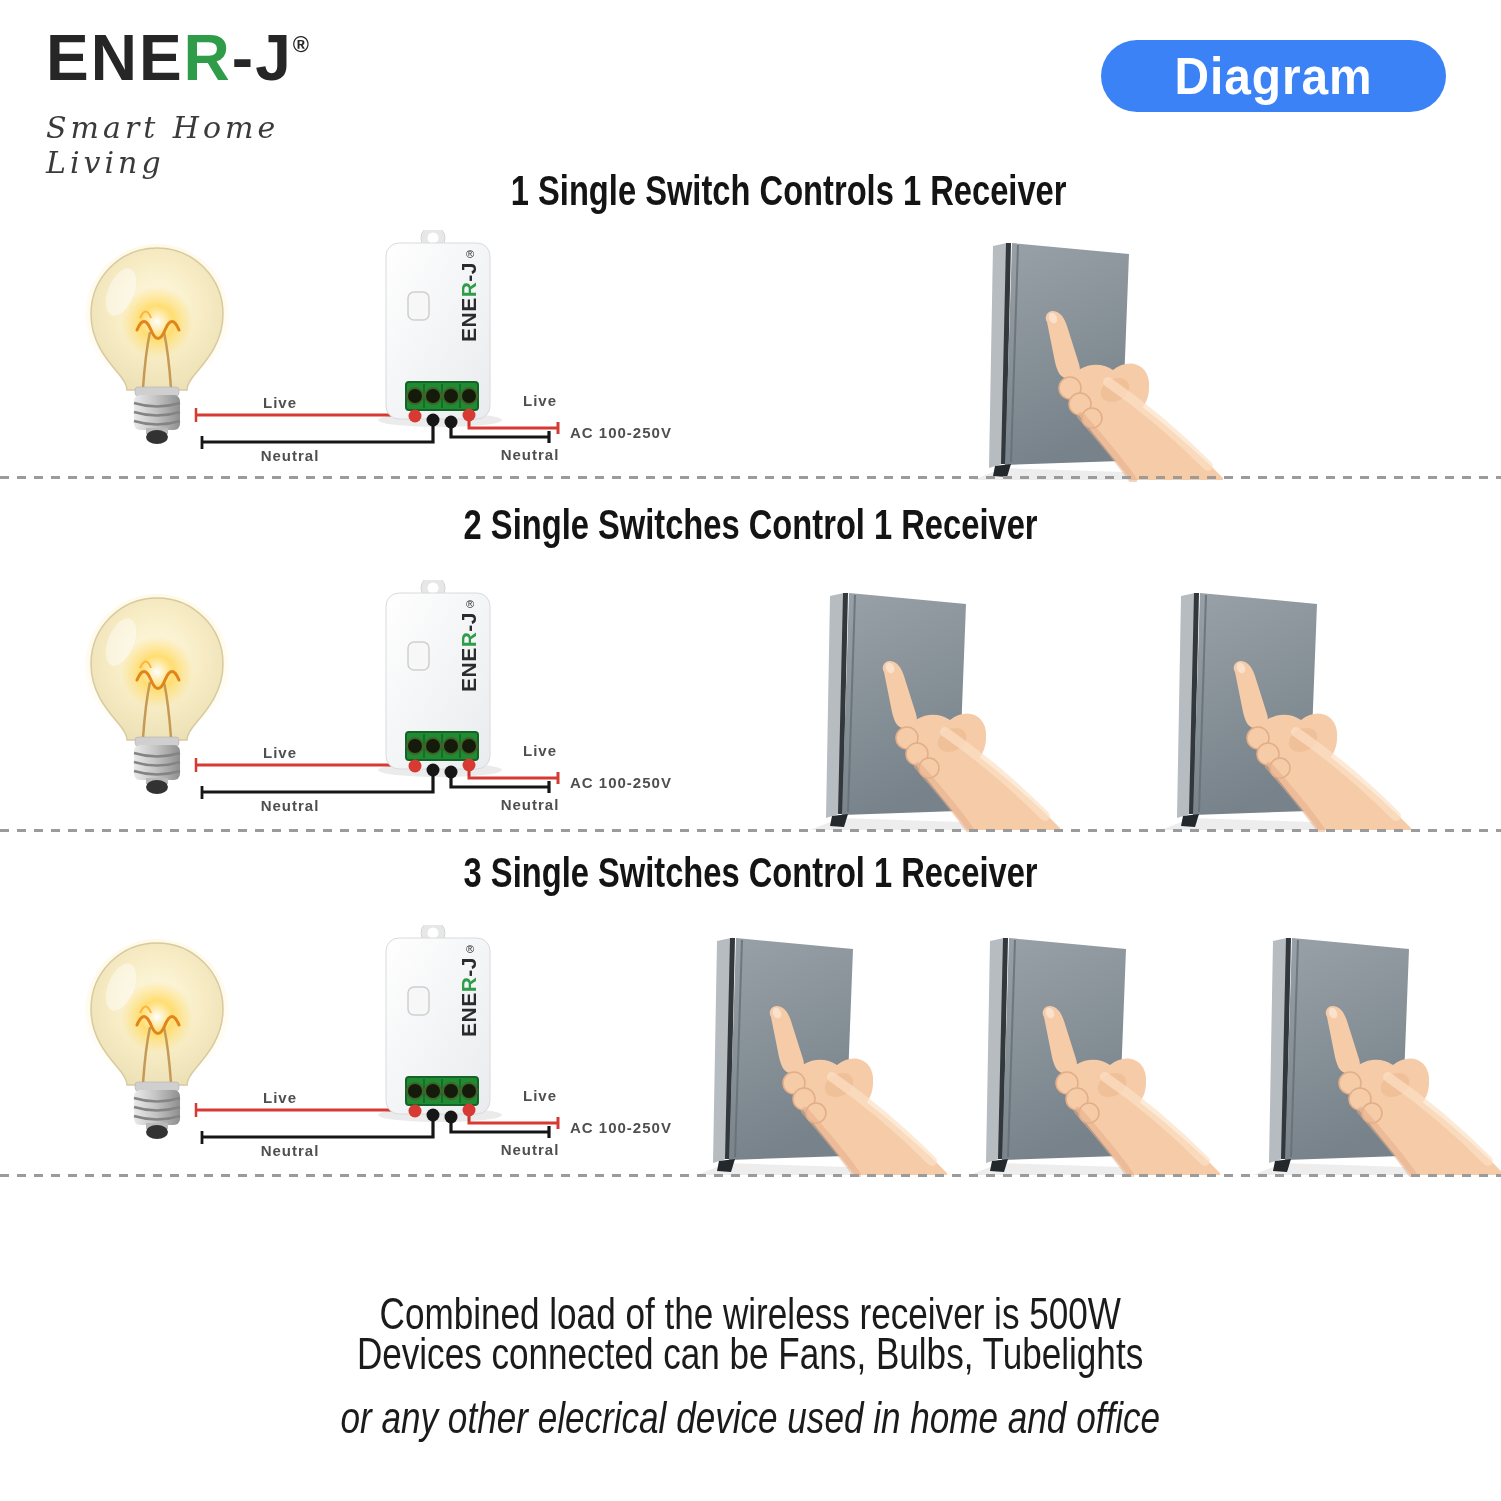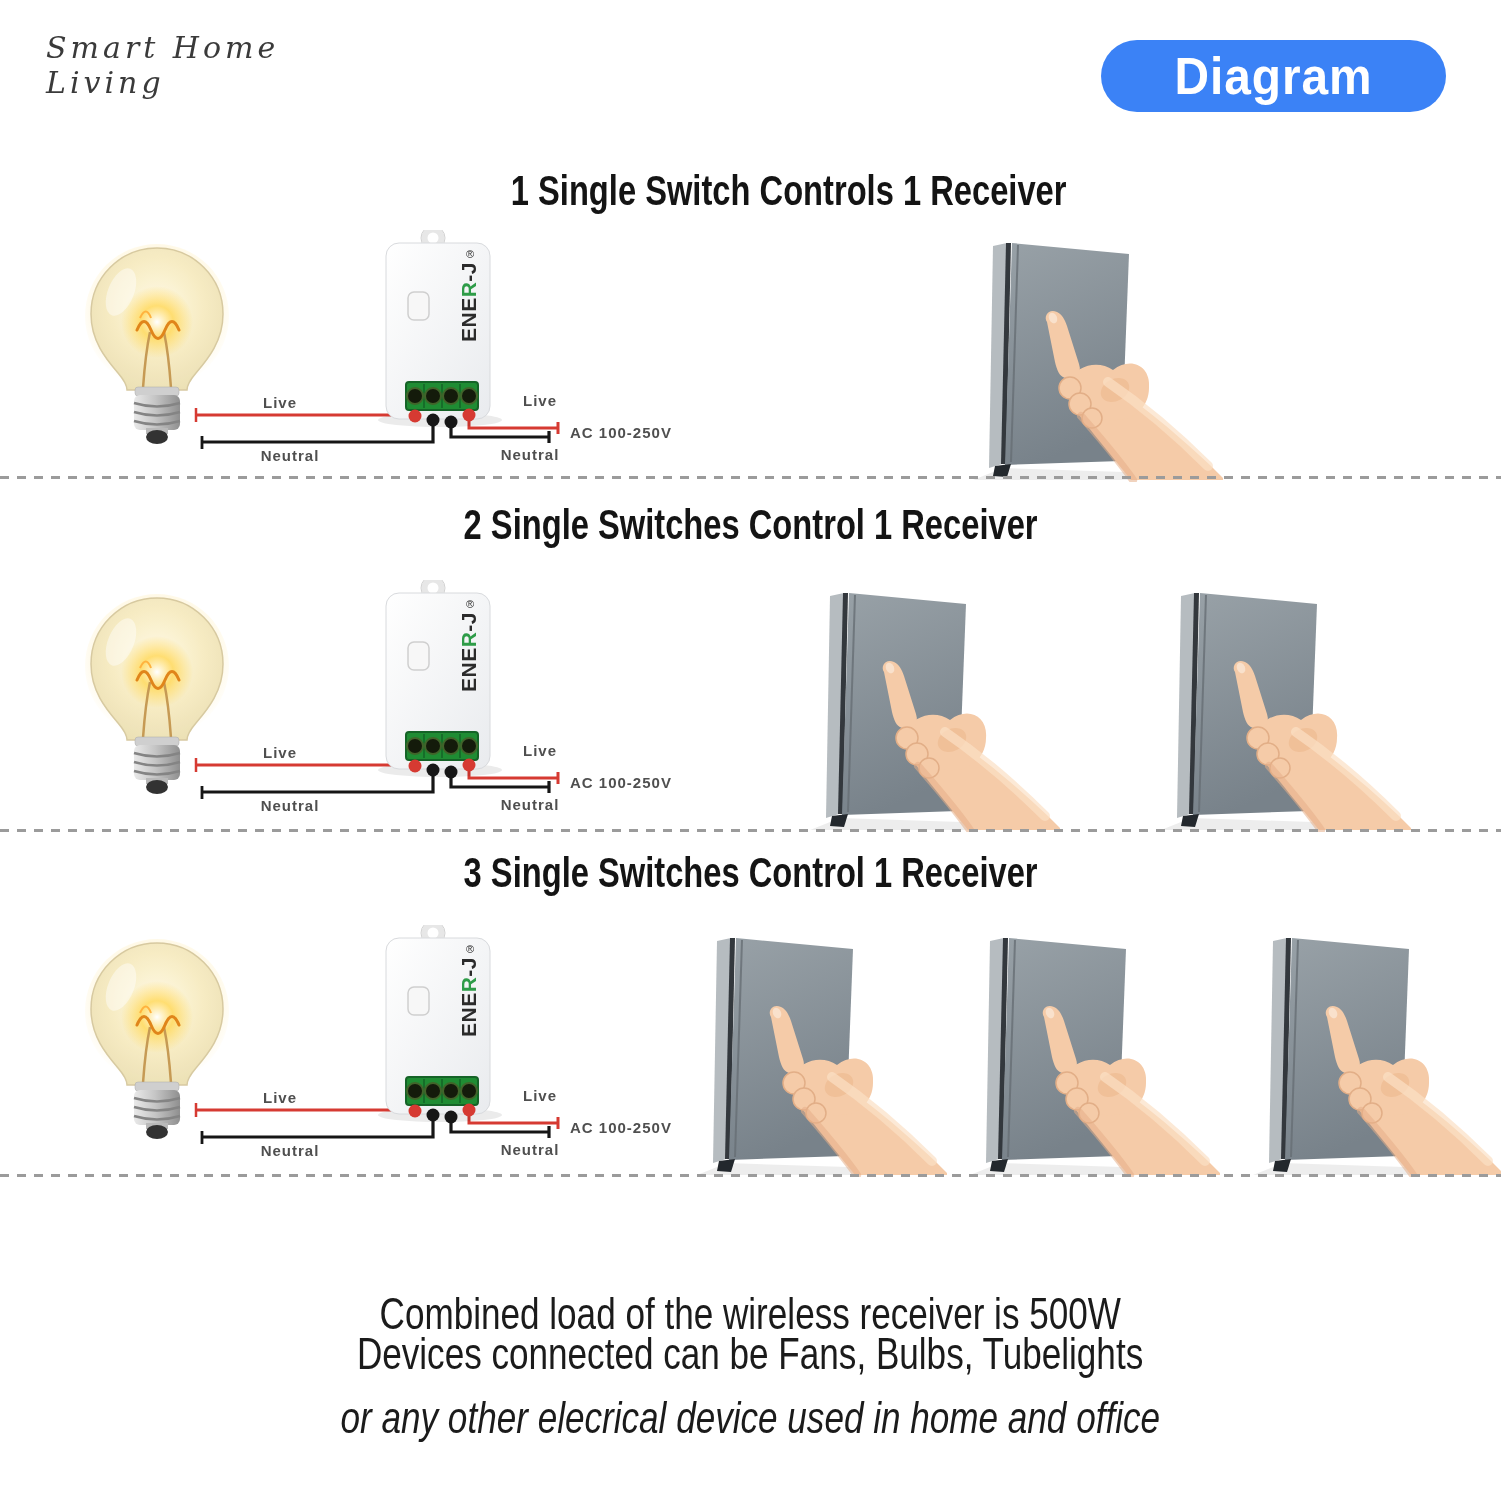--- a/index.html
+++ b/index.html
@@ -4,21 +4,21 @@
 <style>
   html,body{margin:0;padding:0;background:#fff;}
   #canvas{position:relative;width:1501px;height:1501px;background:#ffffff;overflow:hidden;
           font-family:"Liberation Sans", sans-serif;}
 
   
   .logo{position:absolute;left:46px;top:26px;width:340px;}
   .logo-word{font-size:64px;font-weight:bold;letter-spacing:2px;color:#262626;line-height:1;}
   .logo-word .green{color:#2e9c48;}
   .logo-word sup{font-size:22px;vertical-align:28px;font-weight:bold;}
-  .logo-tagline{margin-top:4px;font-family:"DejaVu Serif", serif;font-style:italic;
+  .logo-tagline{margin-top:20px;font-family:"DejaVu Serif", serif;font-style:italic;
                 font-size:30px;letter-spacing:4px;color:#3a3a3a;}
 
   .badge{position:absolute;left:1101px;top:40px;width:345px;height:72px;border-radius:36px;
          background:#3b82f6;display:flex;align-items:center;justify-content:center;}
   .badge span{color:#ffffff;font-size:52px;font-weight:bold;transform:scaleX(.92);letter-spacing:1px;}
 
   
   .row-title{position:absolute;left:0;width:100%;margin:0;text-align:center;font-weight:bold;color:#141414;}
   .row-title span{display:inline-block;font-size:43px;transform:scaleX(.76);letter-spacing:0;font-weight:bold;}
   #title-1{top:166px;padding-left:38px;} #title-2{top:500px;text-decoration:underline;} #title-3{top:848px;}
@@ -41,20 +41,21 @@
 
   svg text{font-family:"Liberation Sans", sans-serif;}
   .wire-label{font-size:15px;font-weight:bold;fill:#4f4f4f;letter-spacing:1px;}
 </style>
 </head>
 <body>
 
 <div id="canvas">
 
   <div class="logo">
+    <div class="logo-word"><span>ENE</span><span class="green">R</span><span>-J</span><sup>®</sup></div>
     <div class="logo-tagline">Smart Home Living</div>
   </div>
 
   <div class="badge">
     <span>Diagram</span>
   </div>
 
   <svg width="0" height="0" style="position:absolute" aria-hidden="true">
     <defs>
       <radialGradient id="glowGrad" cx="50%" cy="45%" r="55%">

